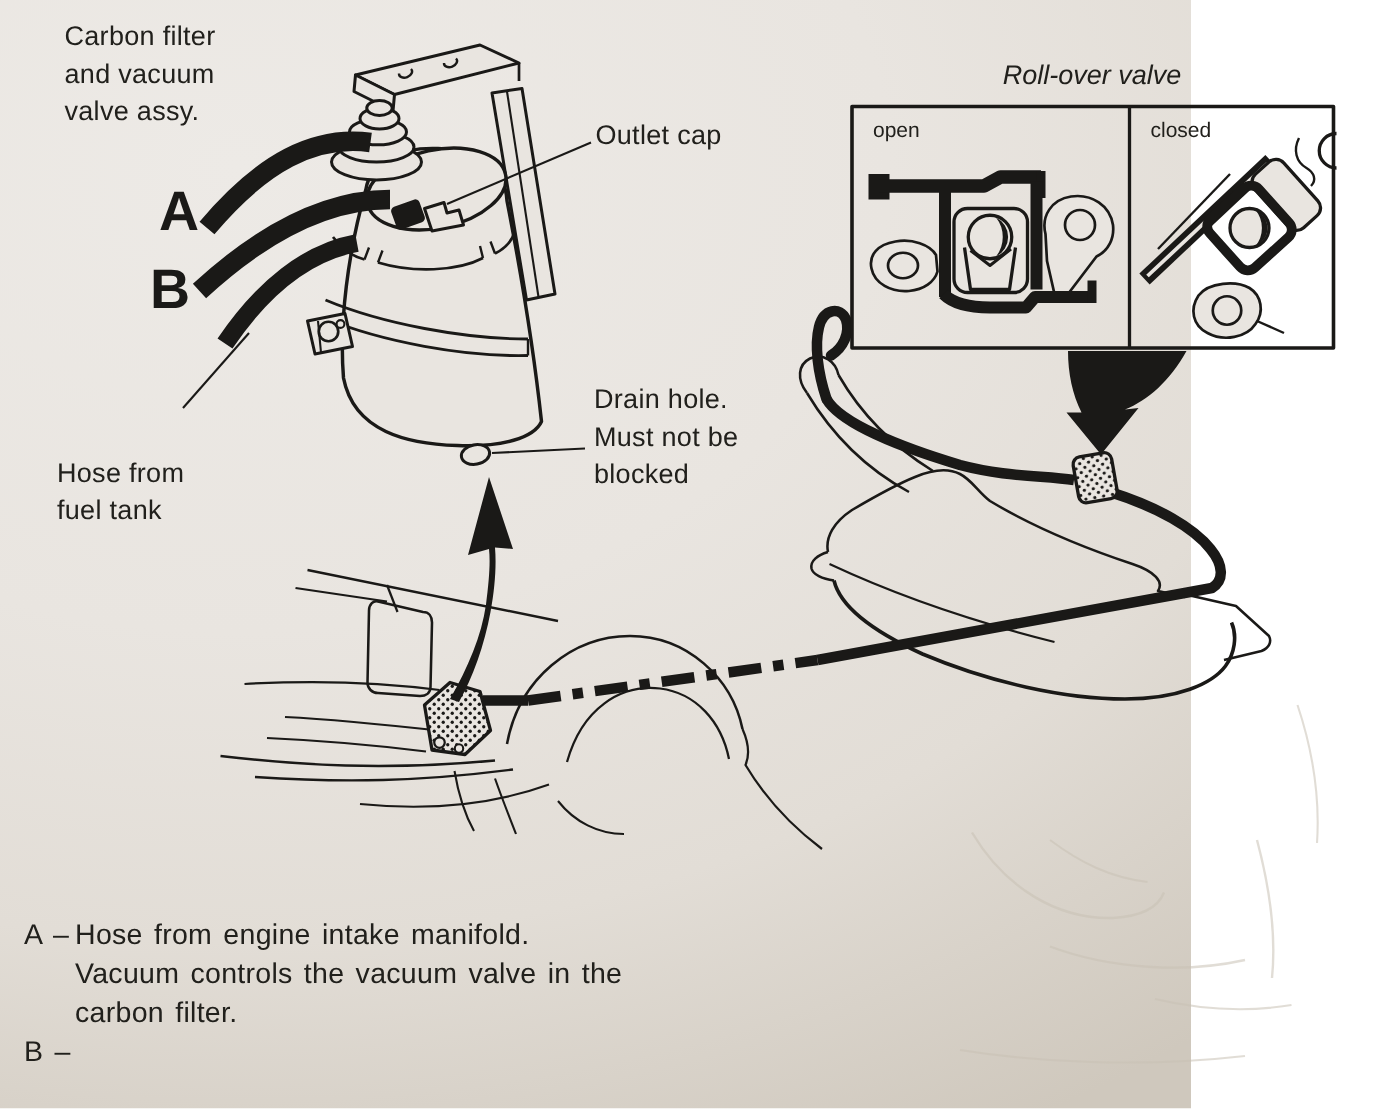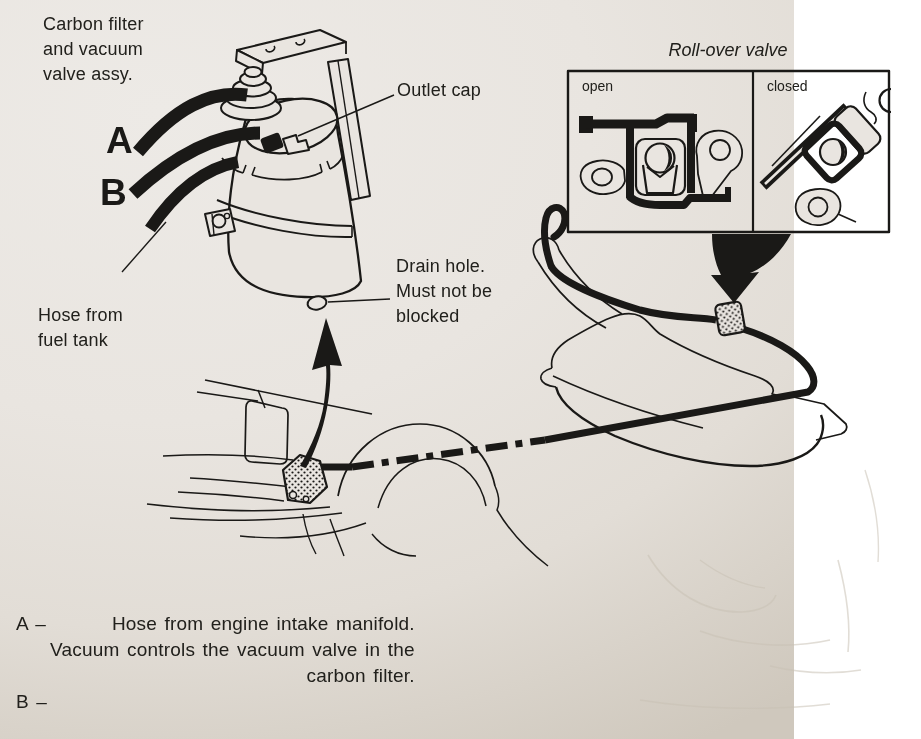--- a/index.html
+++ b/index.html
@@ -34,21 +34,21 @@
     color:var(--ink);letter-spacing:0;
   }
   .inset-title{position:absolute;width:320px;text-align:center;font-size:18px;font-style:italic;}
   .panel-label{position:absolute;font-size:14px;}
   .legend{
     position:absolute;left:16px;top:611px;font-size:19px;line-height:26px;
     letter-spacing:.2px;word-spacing:2px;color:var(--text);
   }
   .legend .row{display:flex;align-items:flex-start;}
   .legend .pre{flex:0 0 34px;}
-  .legend .body{white-space:pre-line;text-align:right;}
+  .legend .body{white-space:pre-line;}
 </style>
 </head>
 <body>
 
 <div class="page">
 
   <svg class="art" width="921" height="739" viewBox="0 0 921 739">
     <defs>
       <pattern id="stip" patternUnits="userSpaceOnUse" width="6" height="6">
         <rect width="6" height="6" fill="#e9e5e0"></rect>

